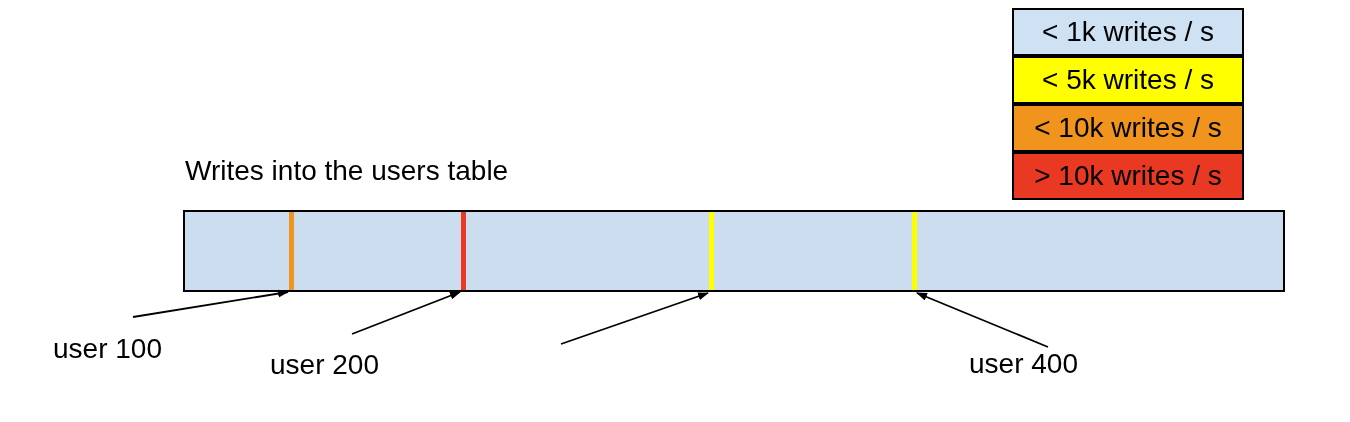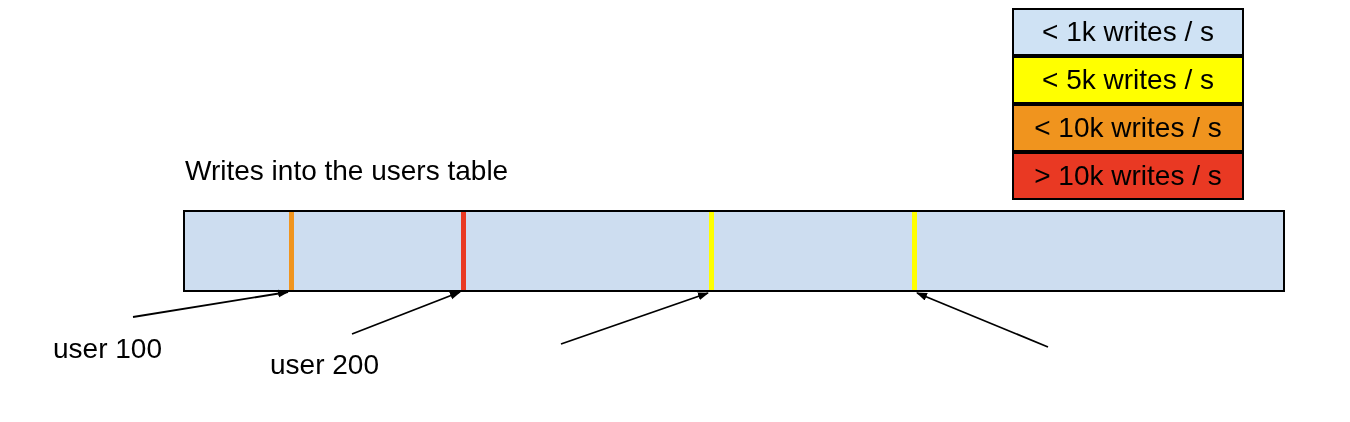--- a/index.html
+++ b/index.html
@@ -101,14 +101,15 @@
       </marker>
     </defs>
   <line x1="133" y1="317" x2="288" y2="292" stroke="#000000" stroke-width="1.8" marker-end="url(#ah)"></line>
       <line x1="352" y1="334" x2="460" y2="292" stroke="#000000" stroke-width="1.8" marker-end="url(#ah)"></line>
       <line x1="561" y1="344" x2="708" y2="293" stroke="#000000" stroke-width="1.8" marker-end="url(#ah)"></line>
       <line x1="1048" y1="347" x2="917" y2="293" stroke="#000000" stroke-width="1.8" marker-end="url(#ah)"></line>
     </svg>
 
   <div class="user-label" style="left: 53px; top: 334px;">user 100</div>
   <div class="user-label" style="left: 270px; top: 350px;">user 200</div>
+  <div class="user-label" style="left: 969px; top: 349px;">user 400</div>
 
 </div>
 
 </body></html>

